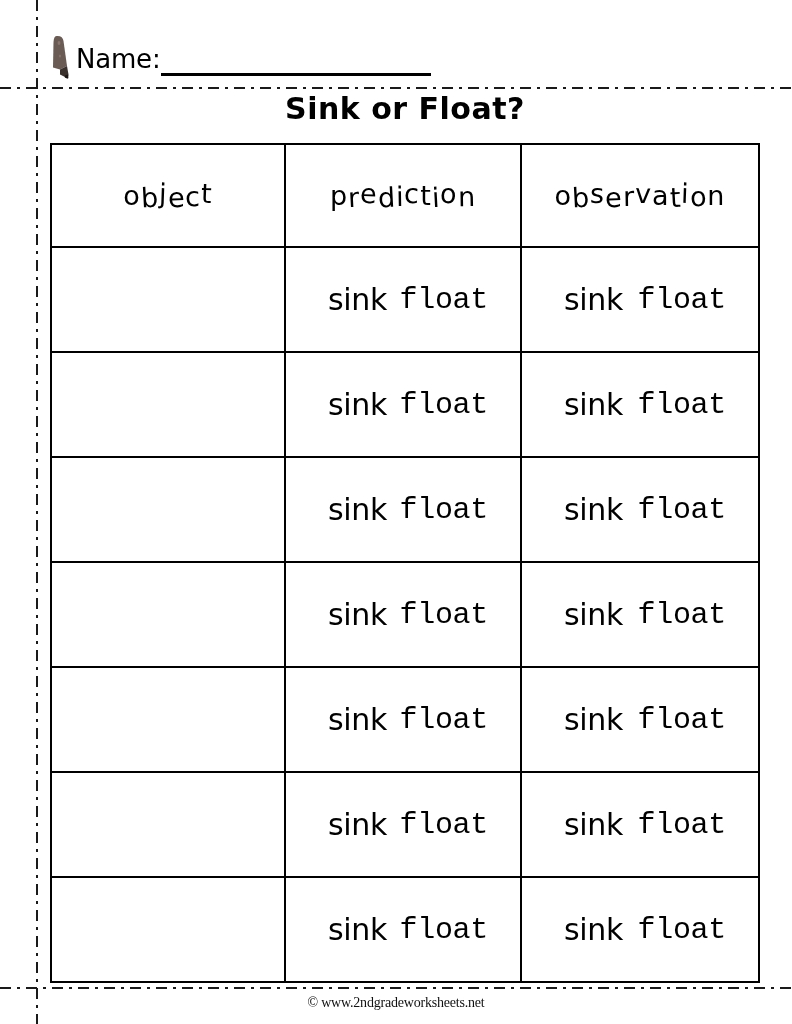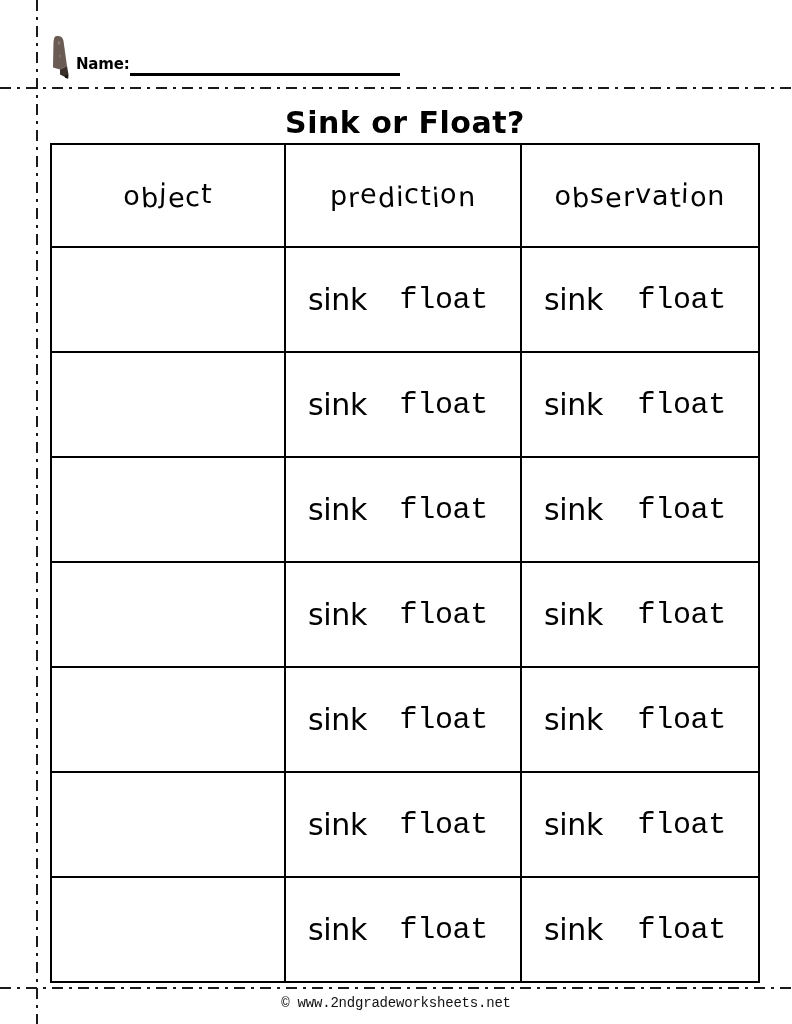--- a/index.html
+++ b/index.html
@@ -72,38 +72,38 @@
   }
   .pencil-icon {
     width: 26px;
     height: 46px;
     margin-right: 2px;
     margin-bottom: -4px;
     display: block;
   }
   .name-label {
     font-family: "DejaVu Sans", sans-serif;
-    font-size: 15px;
-    font-weight: 700;
+    font-size: 26px;
+    font-weight: 400;
     letter-spacing: -0.2px;
     line-height: 1;
     padding-bottom: 4px;
   }
   .name-blank {
     width: 270px;
     border-bottom: 3px solid #000;
     height: 26px;
     margin-left: 1px;
   }
 
   
   .sheet-title {
     position: absolute;
     left: 40px;
-    top: 105px;
+    top: 91px;
     width: 730px;
     text-align: center;
     font-family: "DejaVu Sans", sans-serif;
     font-size: 30px;
     font-weight: 600;
     letter-spacing: 0.5px;
     color: #000;
   }
 
   
@@ -139,20 +139,21 @@
   
   .header-label span {
     display: inline-block;
   }
   .header-label span:nth-child(2n)  { transform: translateY(2px) rotate(-3deg); }
   .header-label span:nth-child(3n)  { transform: translateY(-2px) rotate(2deg); }
   .header-label span:nth-child(5n)  { transform: translateY(1px) rotate(-1deg); }
 
   .data-row td {
     height: 103px;
+    padding-left: 20px;
   }
   .object-cell { }
   .choice-cell {
     position: relative;
   }
   .choice-inner {
     display: flex;
     align-items: center;
     justify-content: space-between;
     padding: 0 26px 0 22px;
@@ -166,21 +167,21 @@
     font-family: Liberation Mono, monospace;
   }
 
   
   .footer-credit {
     position: absolute;
     left: 0;
     top: 995px;
     width: 792px;
     text-align: center;
-    font-family: Liberation Mono, monospace;
+    font-family: Liberation Serif, serif;
     font-size: 14px;
     letter-spacing: -0.2px;
     color: #111;
   }
 </style>
 </head>
 <body>
 
 <div class="cut-line vertical"></div>
 <div class="cut-line horizontal-top"></div>

